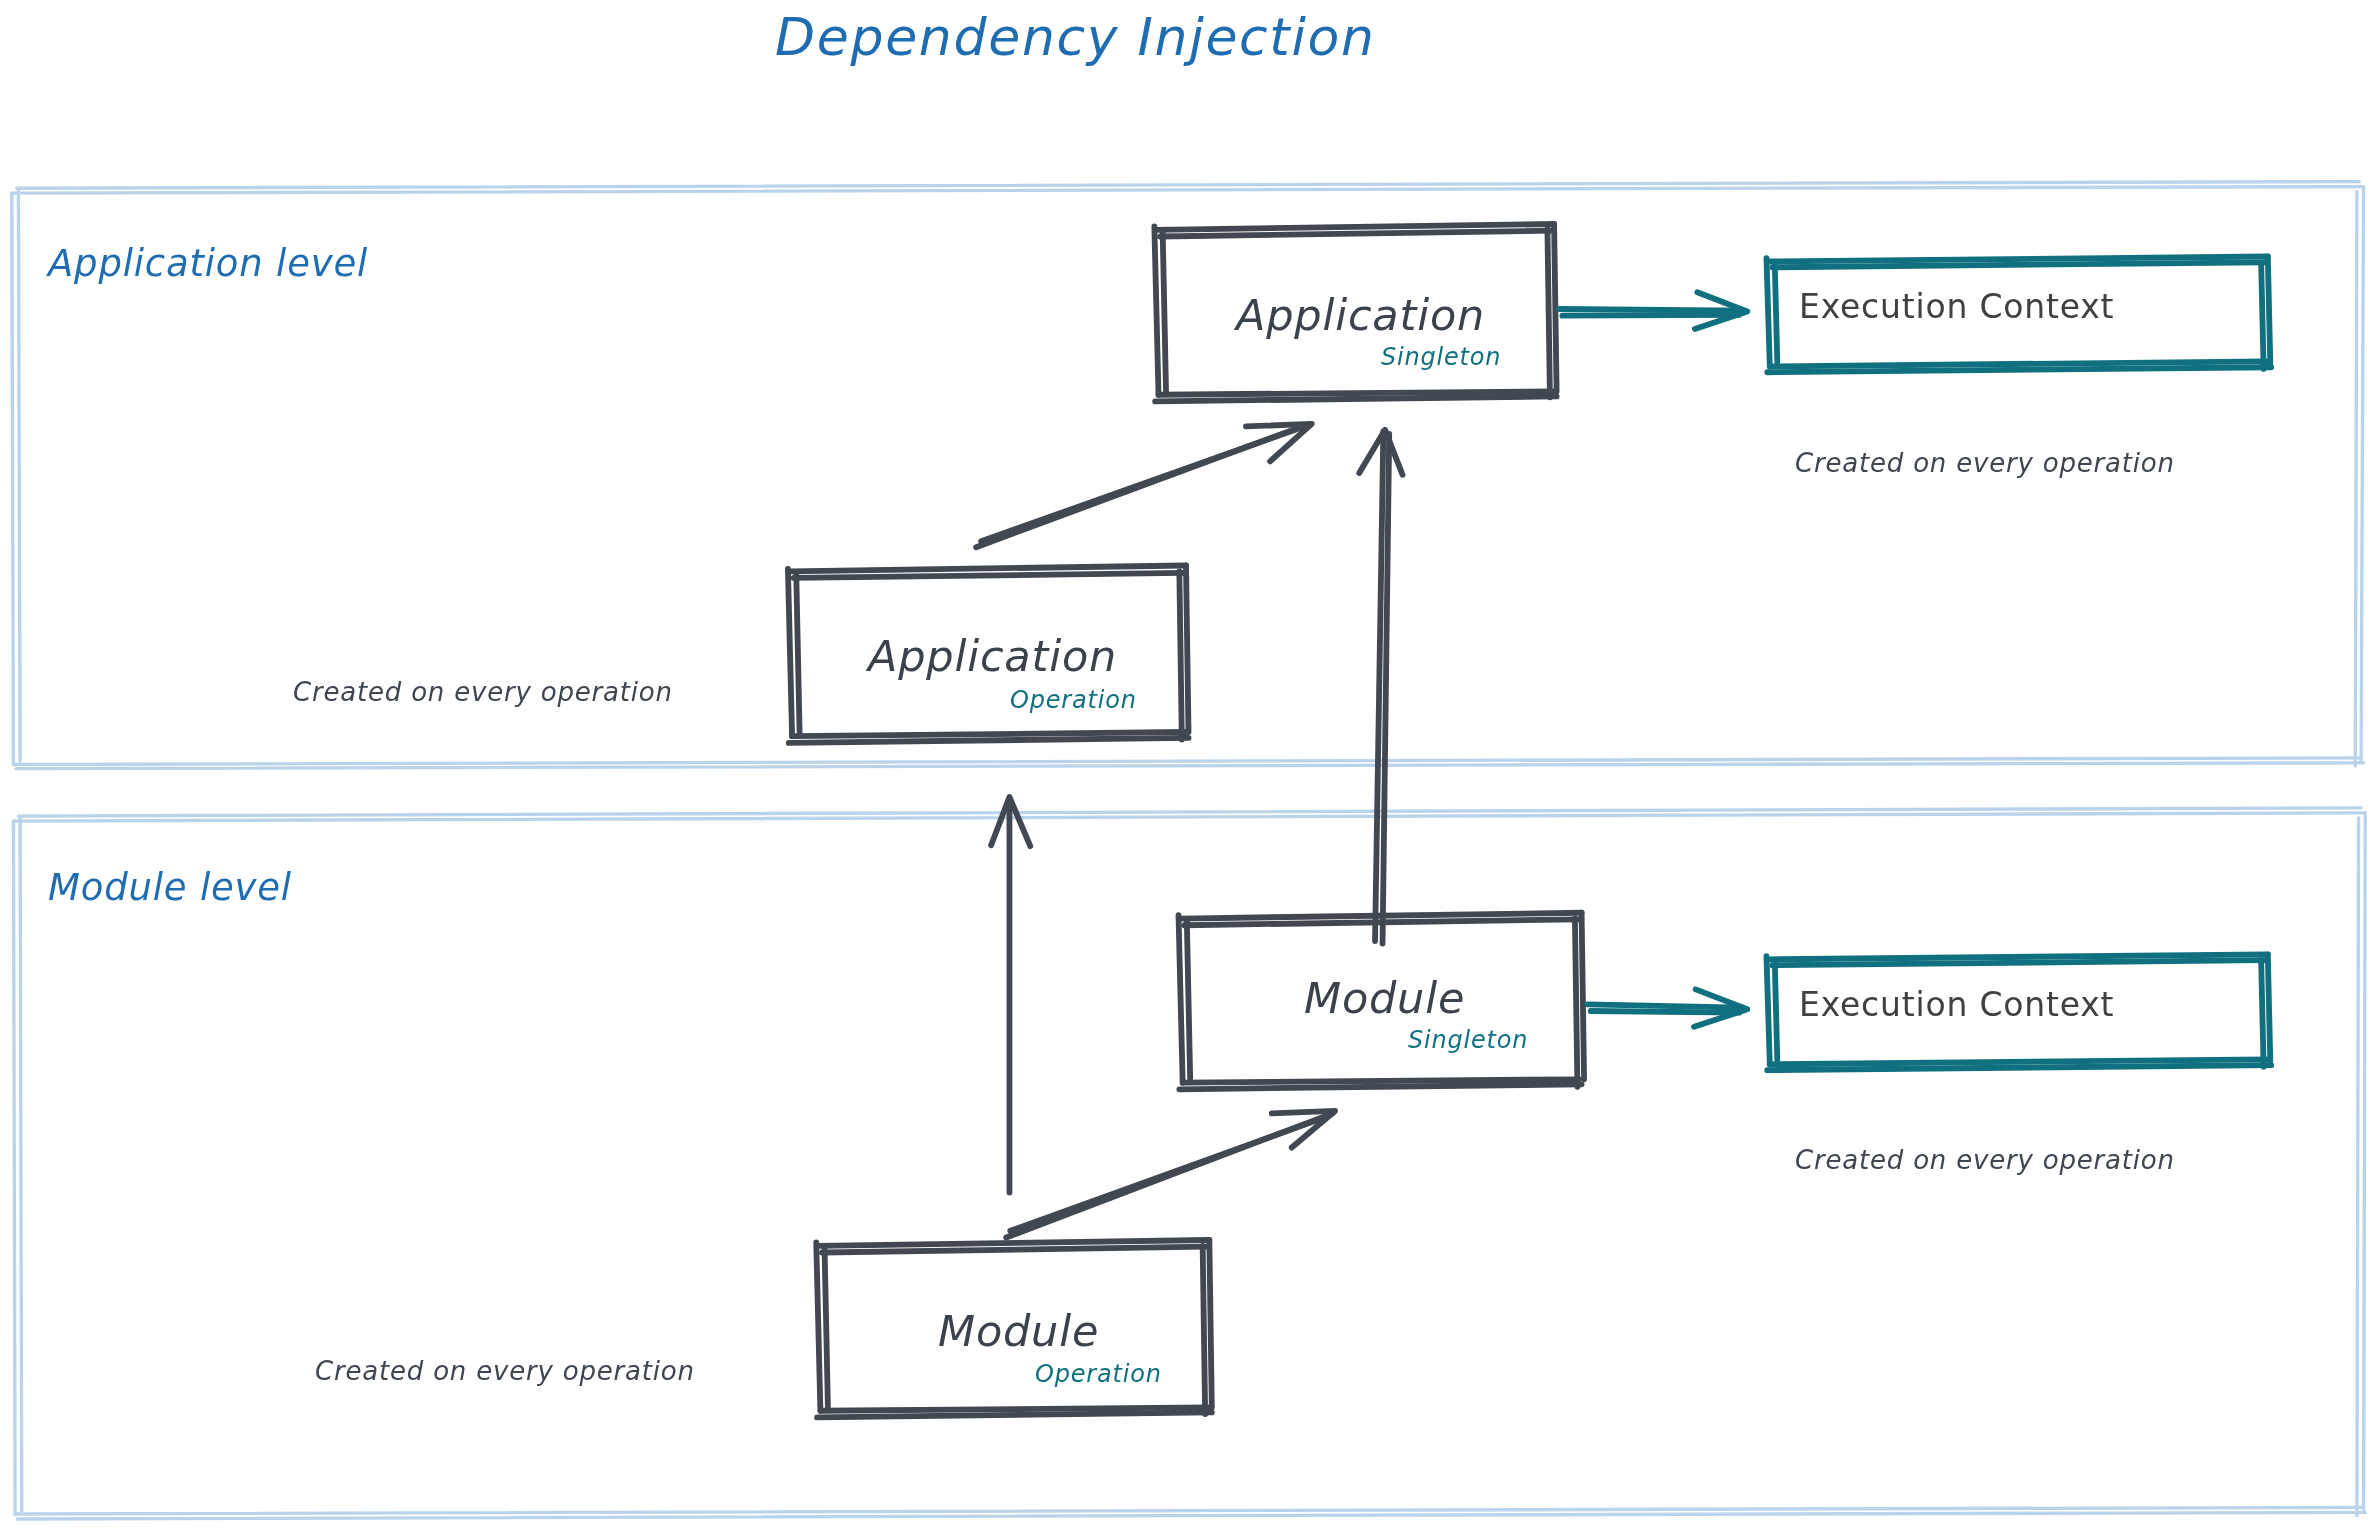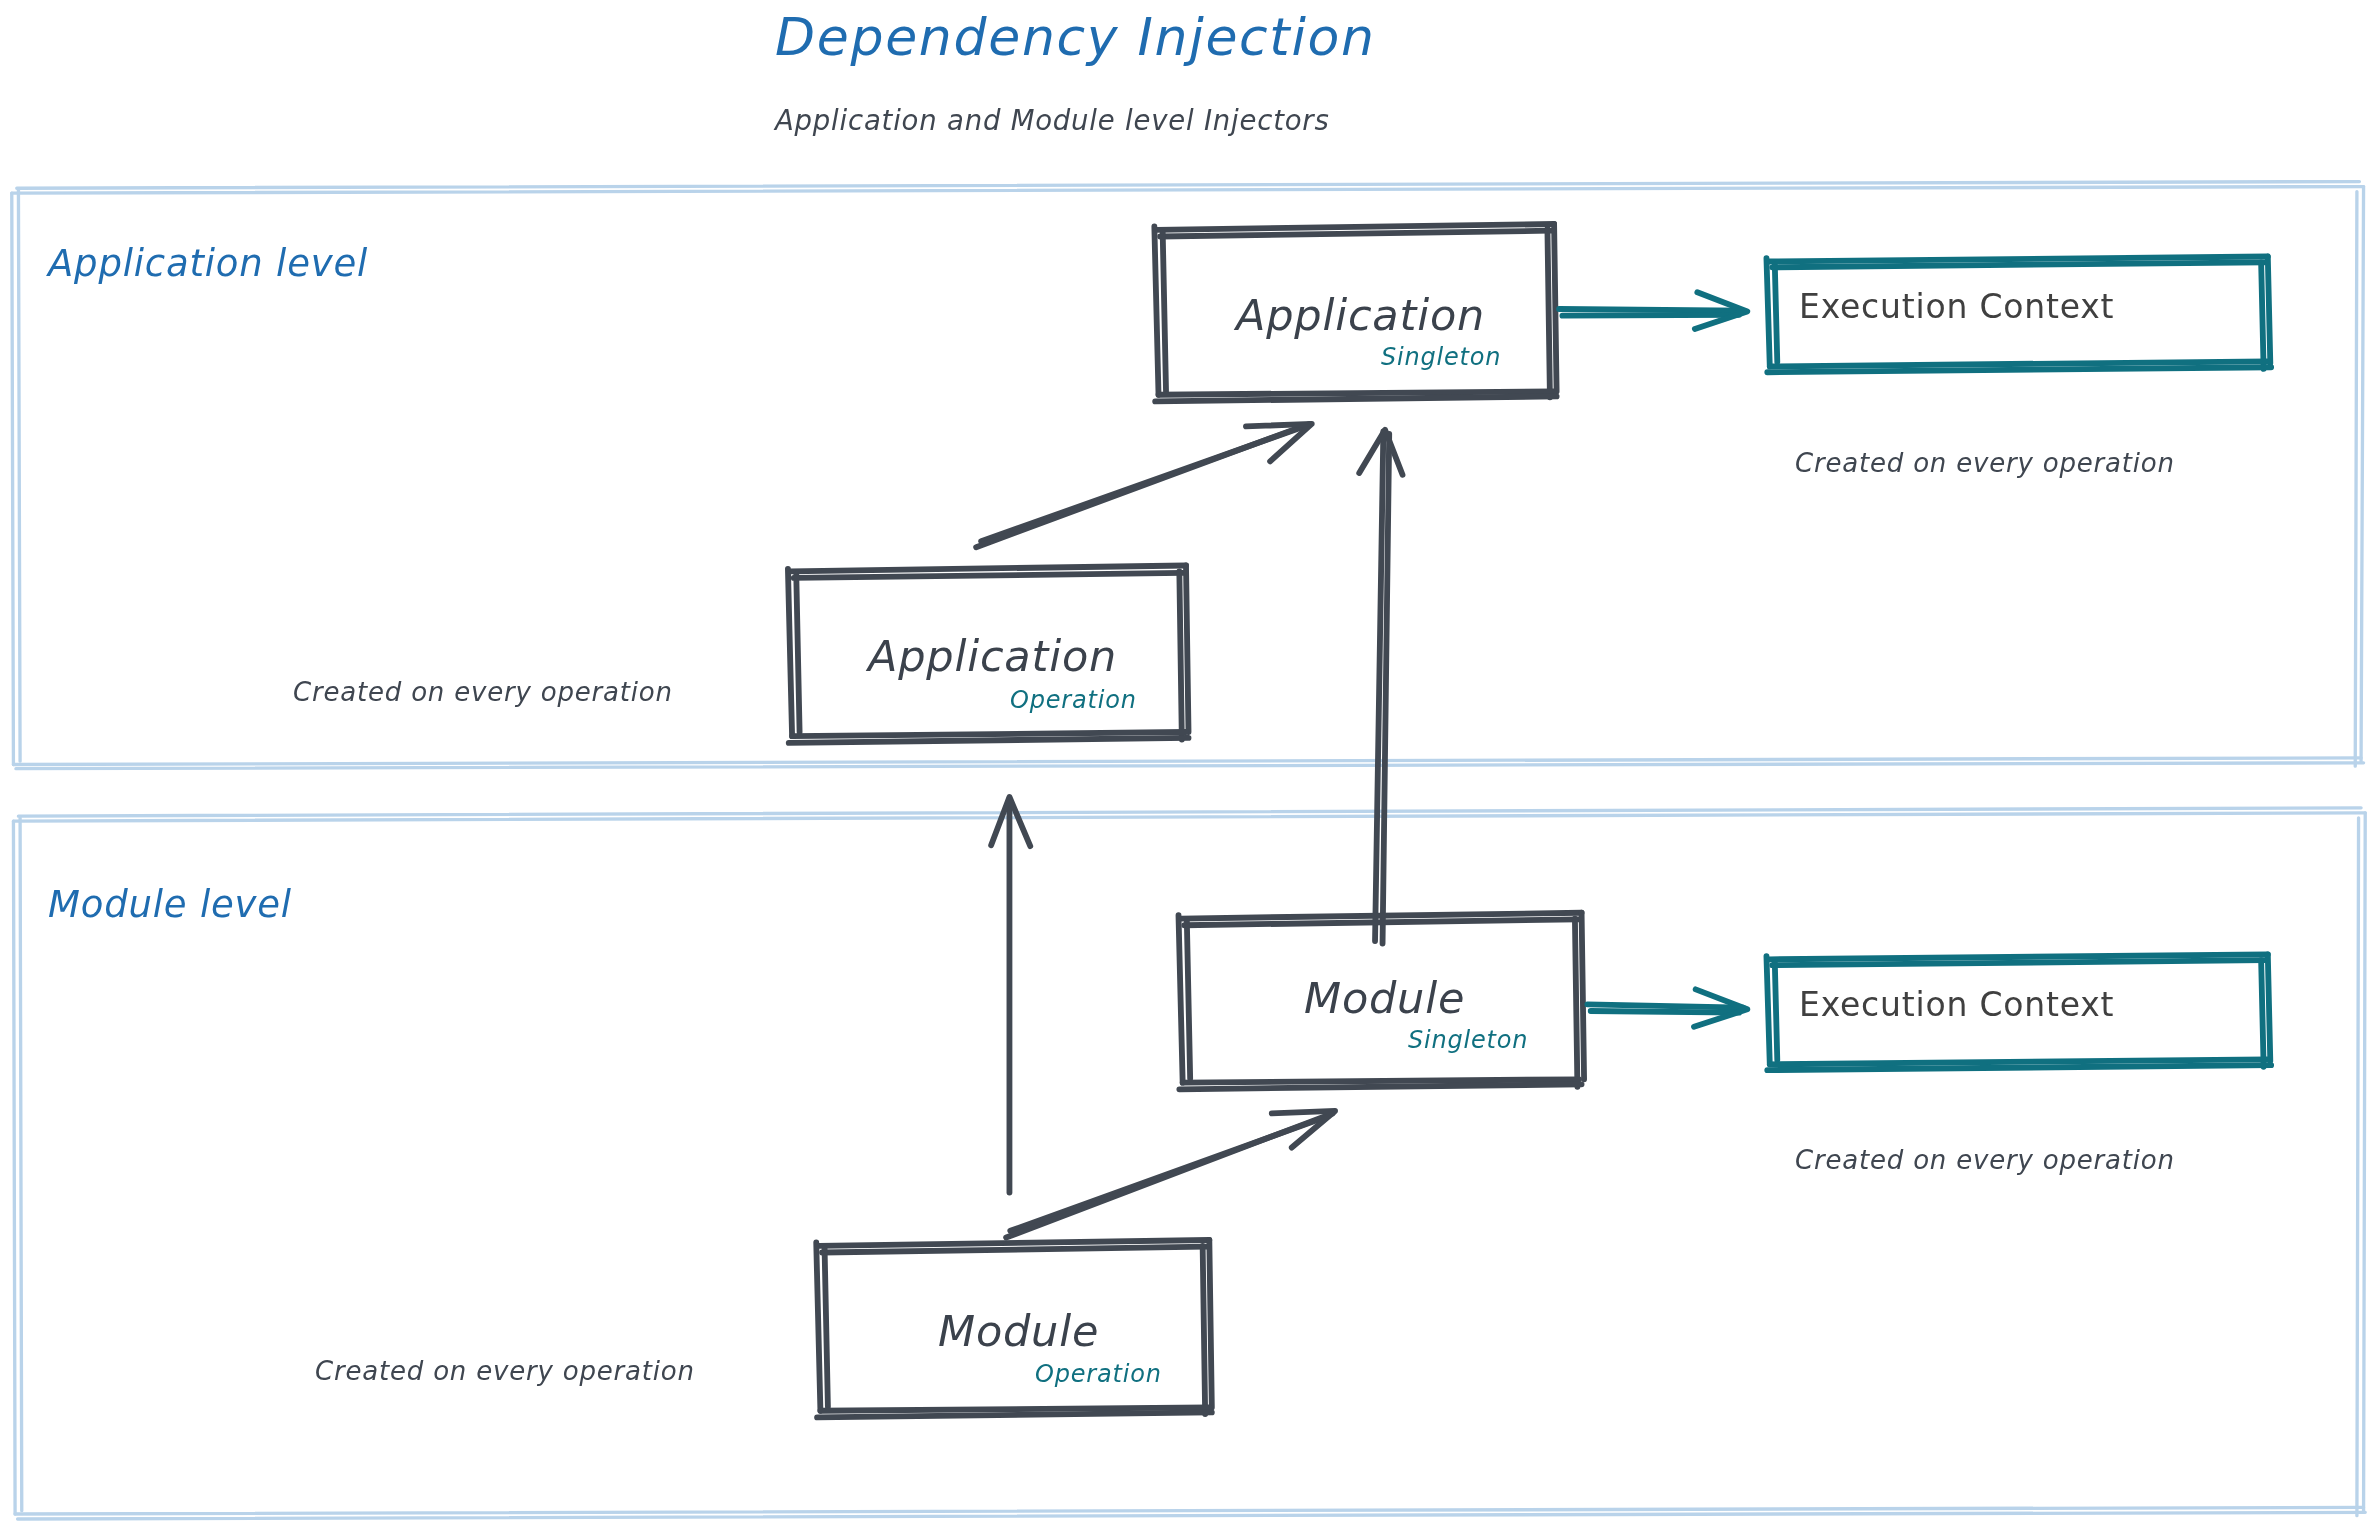--- a/index.html
+++ b/index.html
@@ -203,25 +203,24 @@
 
     <g stroke="#414852" stroke-width="7" fill="none" stroke-linecap="round" stroke-linejoin="round">
       <path d="M 1212 1432 L 1212 960"></path>
       <path d="M 1190 1015 L 1212 957 L 1237 1016"></path>
     </g>
 
   </svg>
 
   <div class="txt title" style="left:775px; top:6.7px;">Dependency Injection</div>
 
-  <div class="txt subtitle" style="left:775px; top:104px;">Application and Module level Injectors</div>
 
   <div class="txt zone-label" style="left:48px; top:242px;">Application level</div>
 
-  <div class="txt zone-label" style="left:48px; top:866px;margin-top:17px;">Module level</div>
+  <div class="txt zone-label" style="left:48px; top:866px;">Module level</div>
 
   <div class="txt box-title" style="left:1236px; top:290px;">Application</div>
   <div class="txt box-sub" style="left:1381px; top:343px;">Singleton</div>
 
   <div class="txt ctx-title" style="left:1799px; top:287px;">Execution Context</div>
   <div class="txt note" style="left:1795px; top:407px;">Created on every operation</div>
 
   <div class="txt box-title" style="left:868px; top:631px;">Application</div>
   <div class="txt box-sub" style="left:1010px; top:686px;">Operation</div>
   <div class="txt note" style="left:293px; top:636px;">Created on every operation</div>

